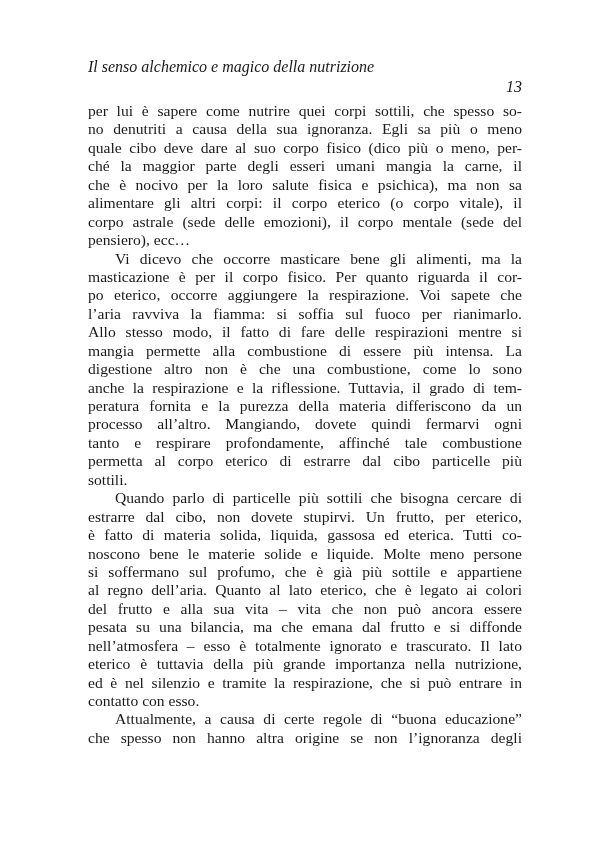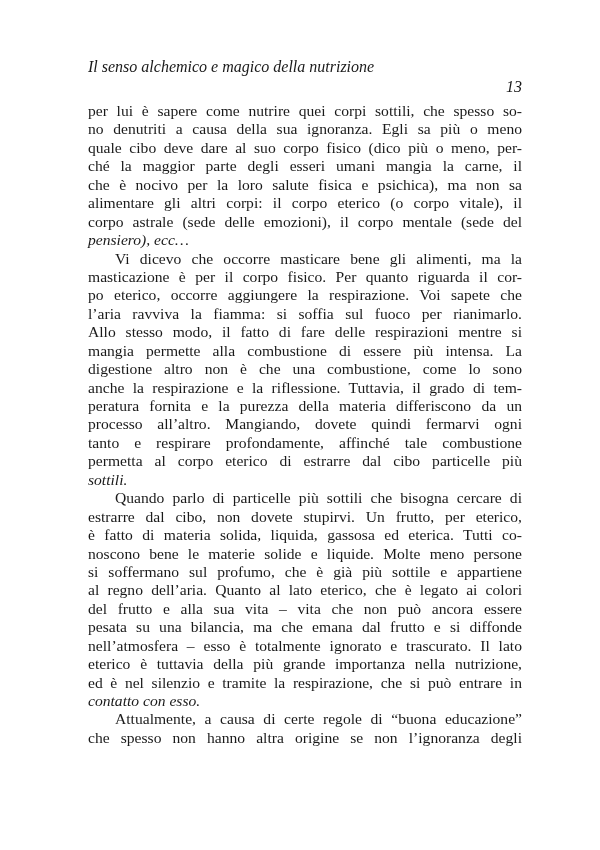--- a/index.html
+++ b/index.html
@@ -52,21 +52,20 @@
     .line {
       display: block;
       white-space: nowrap;
       text-align: justify;
       text-align-last: justify;
       height: 18.45px;
       overflow: visible;
     }
     .line.last {
       text-align-last: left;
-      font-style: italic;
     }
     .line.indent {
       padding-left: 27px;
     }
   </style>
 </head>
 <body>
 
 <div class="page">
   <div class="running-header">

